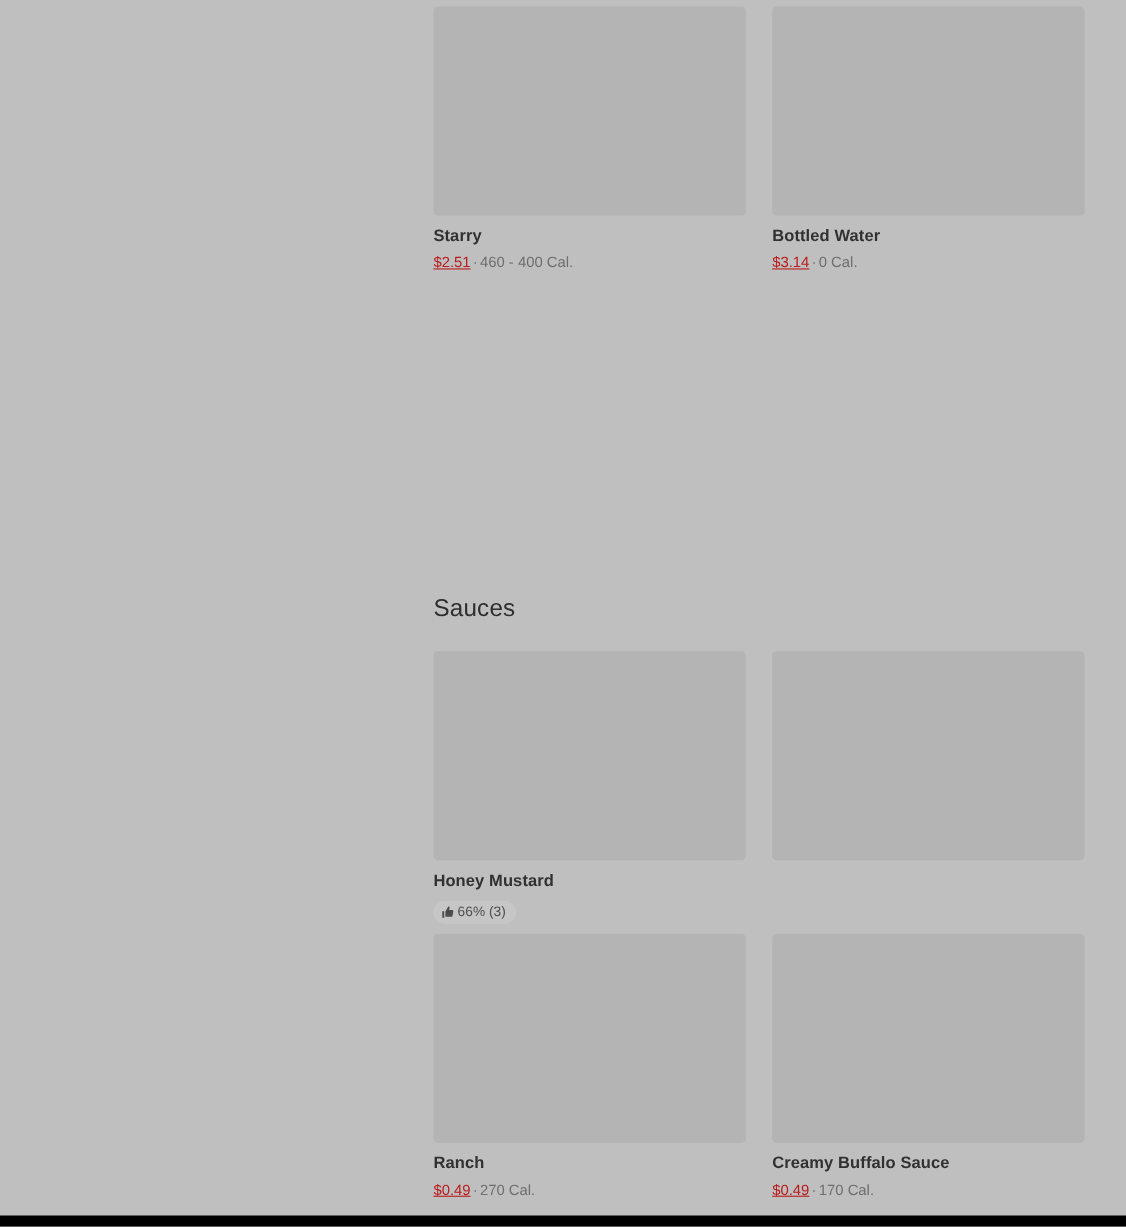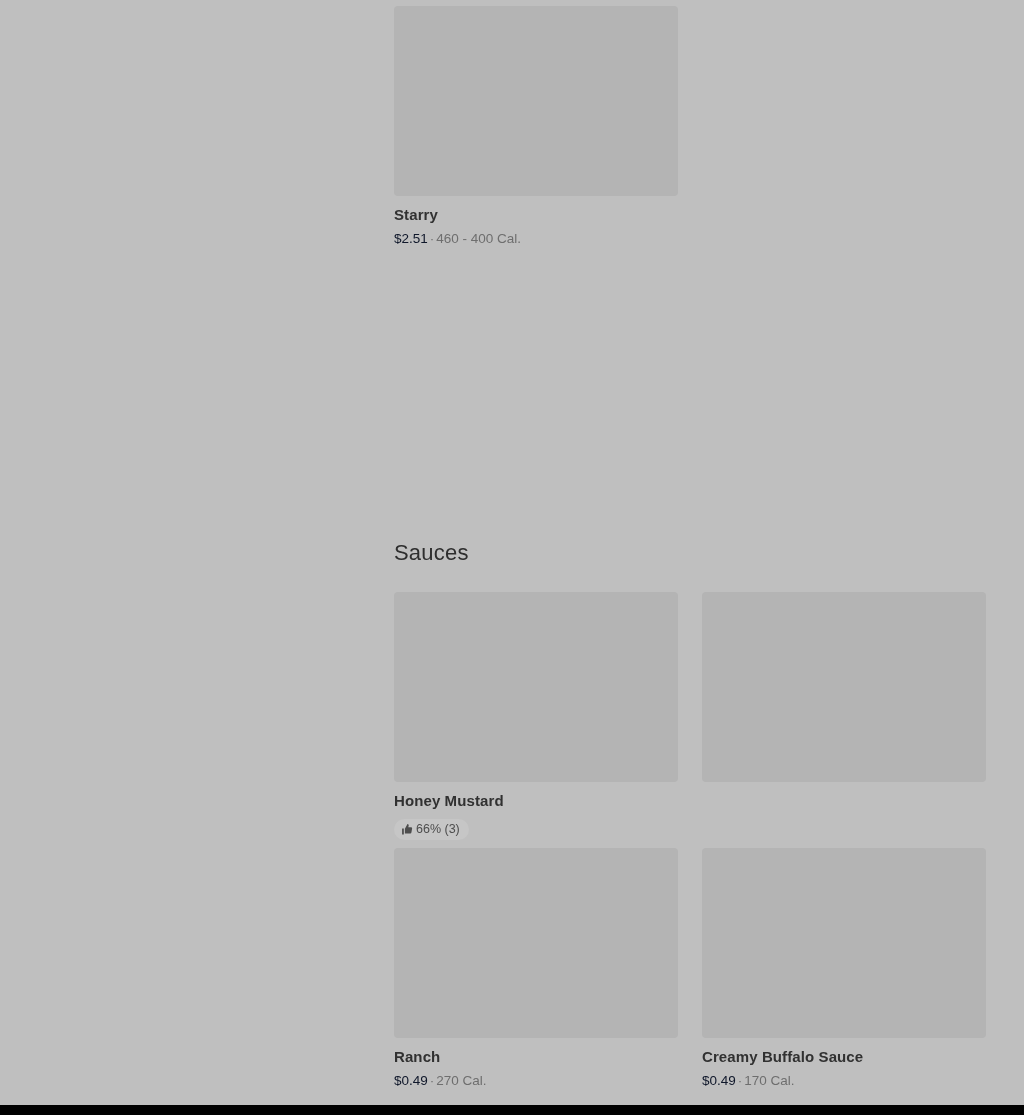--- a/index.html
+++ b/index.html
@@ -65,21 +65,22 @@
   }
 
   .product-meta {
     font-size: 13.5px;
     color: #6e6e6e;
     line-height: 1.2;
     margin-top: 7px;
     white-space: nowrap;
   }
   .product-meta .price {
-    color: #0f172a;
+    color: #b91c1c;
+    text-decoration: underline;
   }
   .product-meta .sep {
     padding: 0 2px;
   }
 
   .rating-badge {
     display: inline-flex;
     align-items: center;
     gap: 2px;
     margin-top: 9px;
@@ -137,20 +138,27 @@
     <div class="card-grid">
 
       <div class="product-card">
         <div class="product-thumb"></div>
         <div class="product-name">Starry</div>
         <div class="product-meta">
           <span class="price">$2.51</span><span class="sep">·</span><span>460 - 400 Cal.</span>
         </div>
       </div>
 
+      <div class="product-card">
+        <div class="product-thumb"></div>
+        <div class="product-name">Bottled Water</div>
+        <div class="product-meta">
+          <span class="price">$3.14</span><span class="sep">·</span><span>0 Cal.</span>
+        </div>
+      </div>
 
     </div>
 
   </div>
 
   <div class="section" style="top:540px;">
 
     <div class="section-title">Sauces</div>
 
     <div class="card-grid" style="margin-top:26px;">

